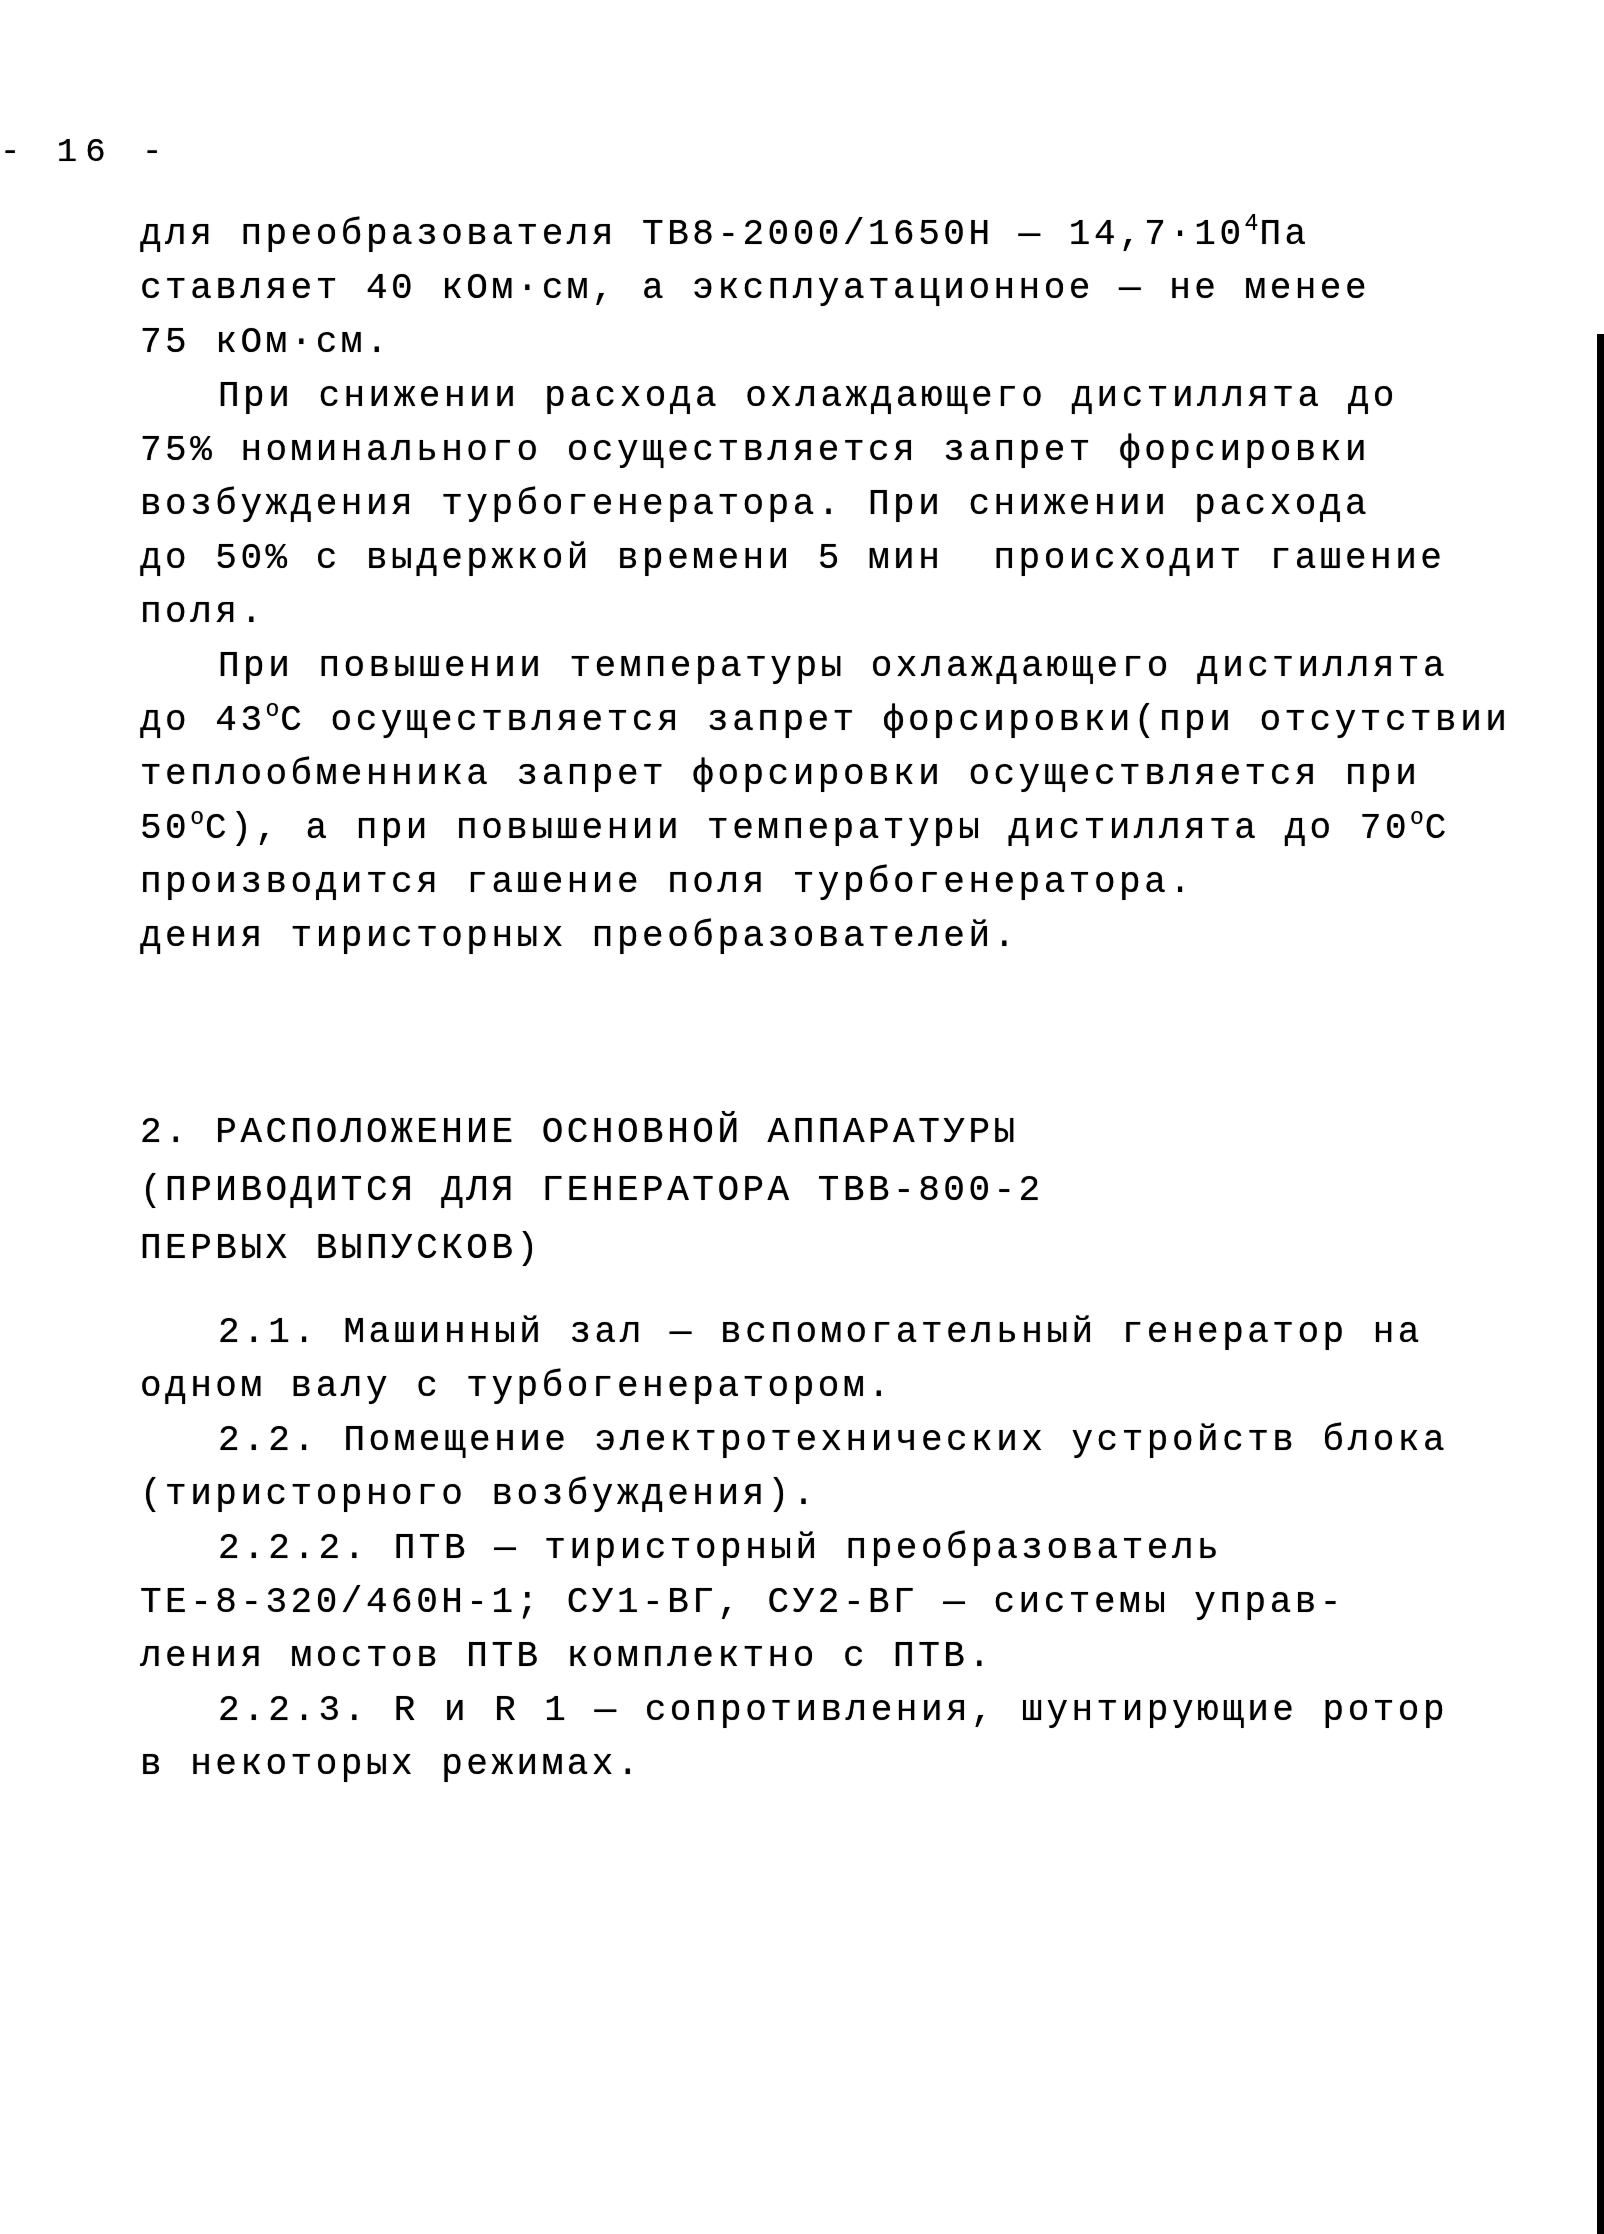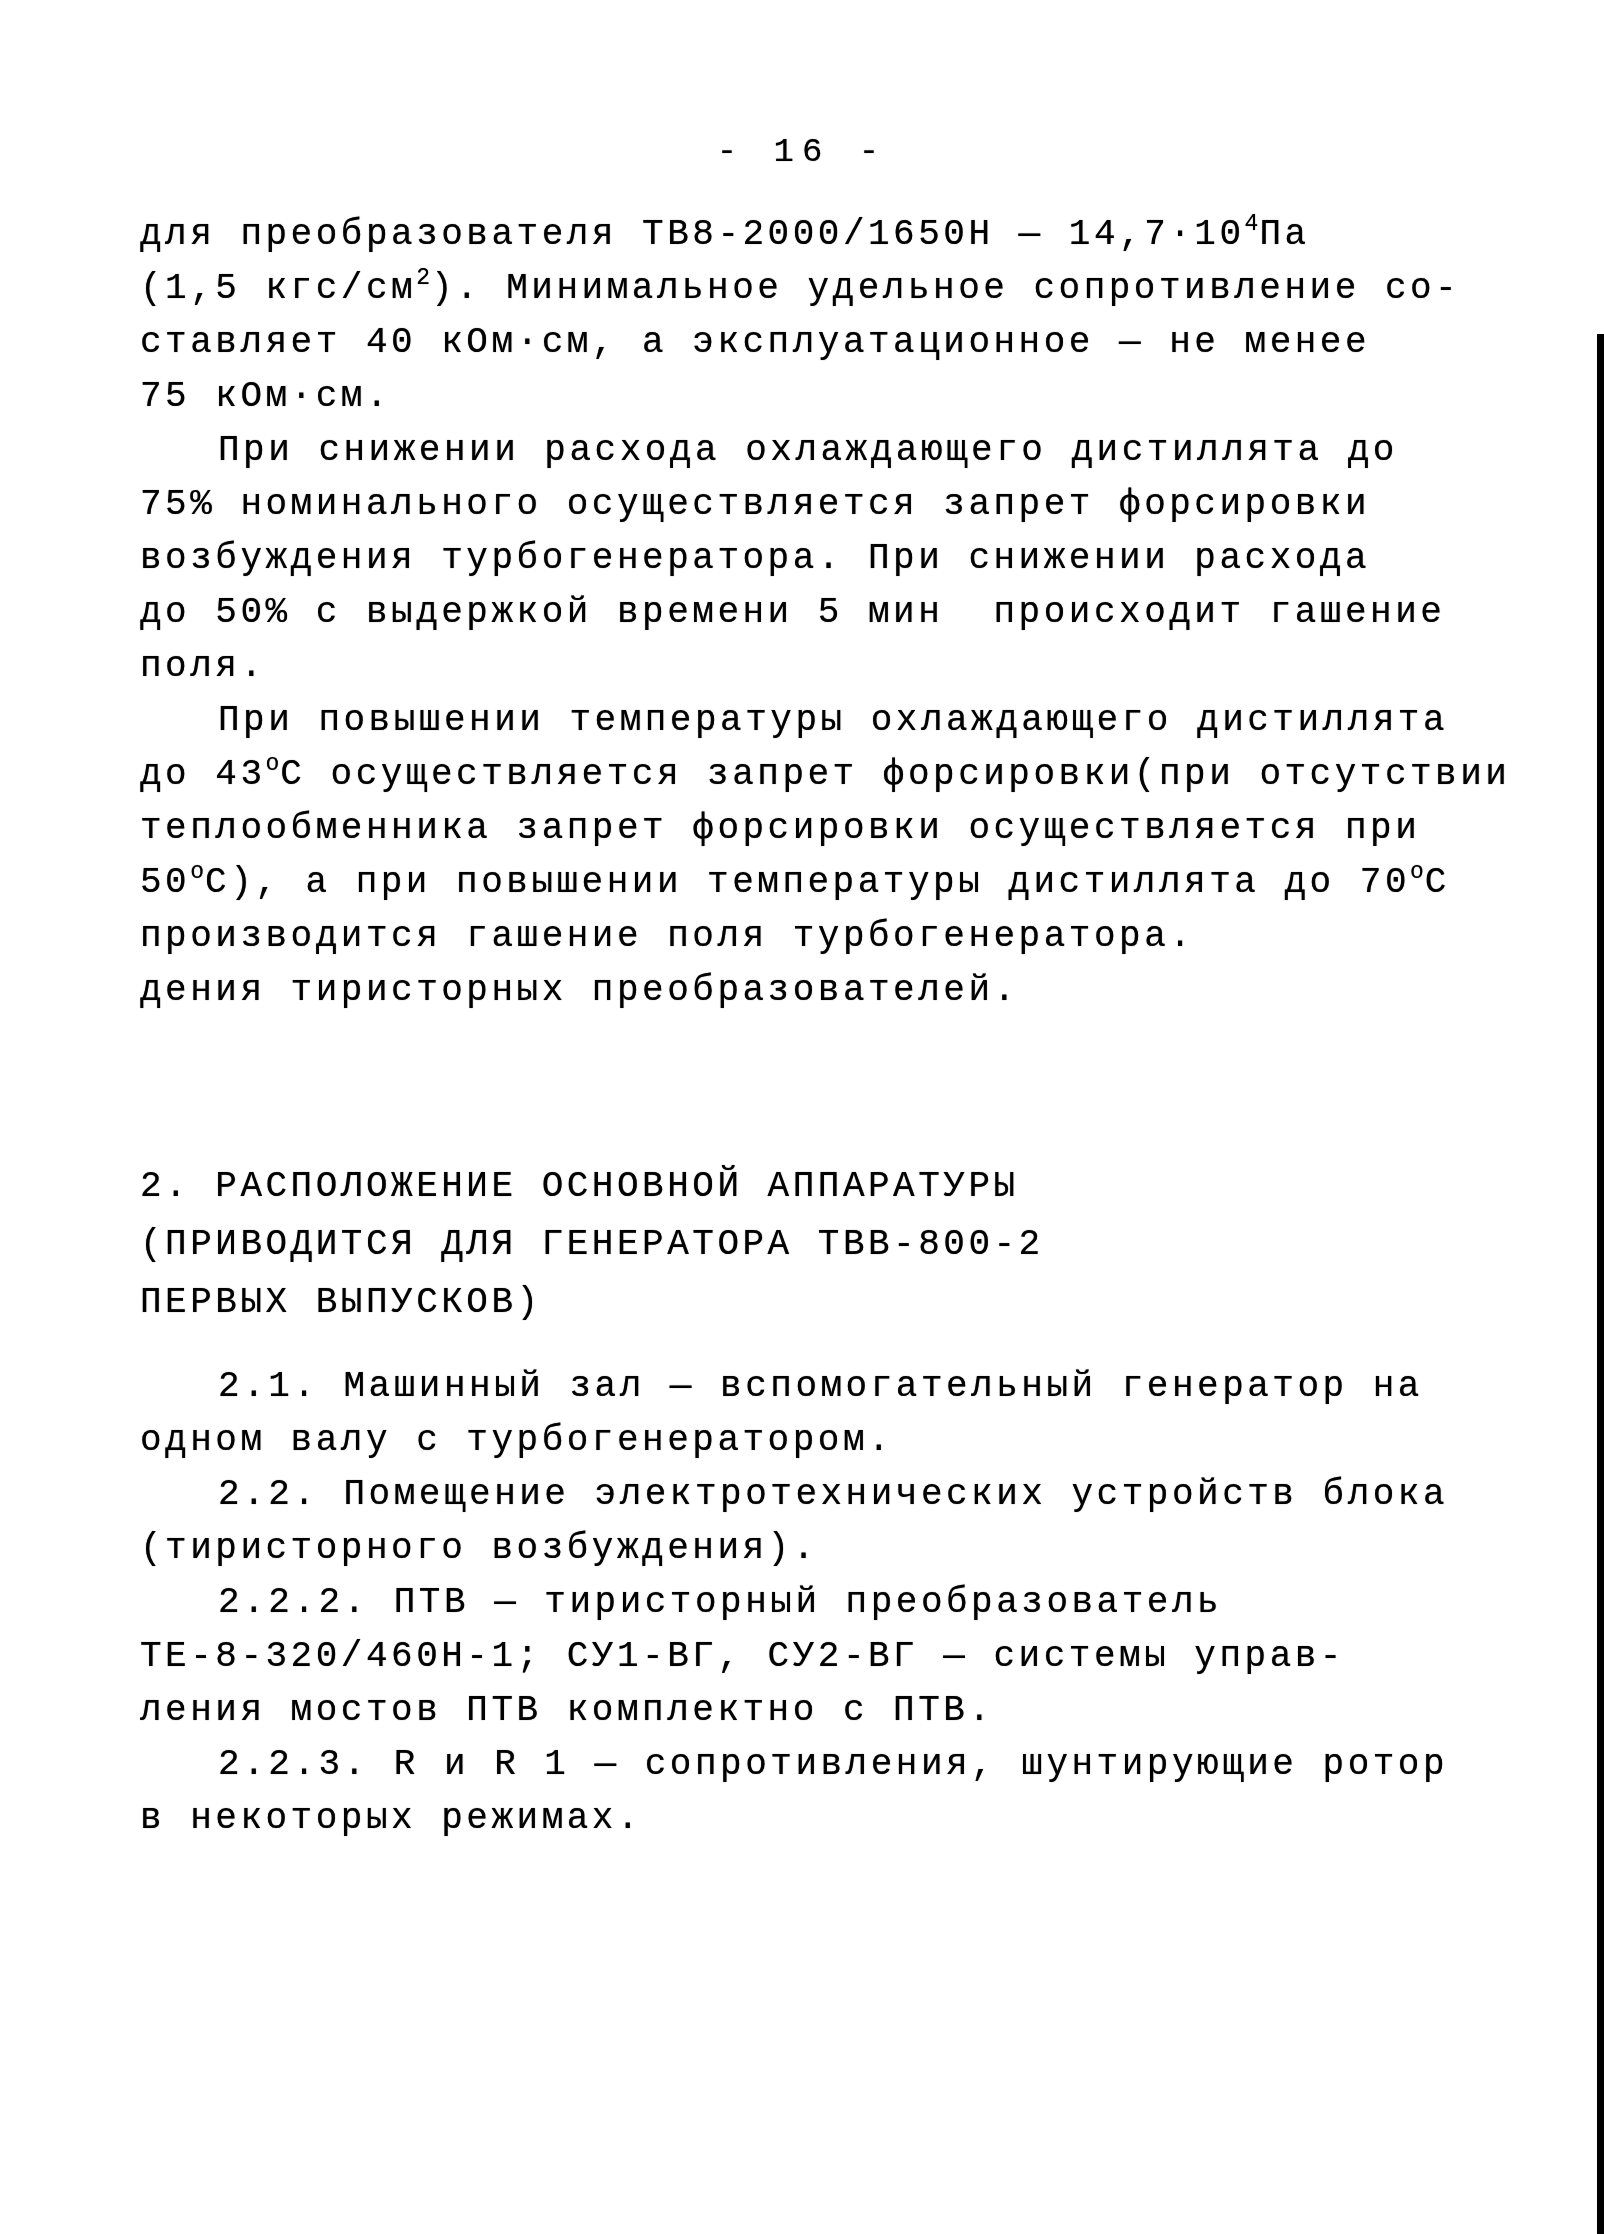--- a/index.html
+++ b/index.html
@@ -15,21 +15,21 @@
     background: #ffffff;
     overflow: hidden;
     font-family: "Liberation Mono", "DejaVu Sans Mono", monospace;
     color: #000000;
   }
   .page-number {
     position: absolute;
     top: 132px;
     left: 0;
     width: 100%;
-    text-align: center;
+    text-align: left;
     font-size: 34px;
     letter-spacing: 8px;
     line-height: 40px;
     text-shadow: 0 0 1px rgba(0,0,0,0.65);
   }
   .body-text {
     position: absolute;
     left: 140px;
     top: 208px;
     width: 1330px;
@@ -70,21 +70,20 @@
 </style>
 </head>
 <body>
 
 <div class="page">
   <div class="page-number">- 16 -</div>
 
   <div class="body-text">
       <div class="block">
         <div class="line"><span>для преобразователя ТВ8-2000/1650Н — 14,7·10</span><span class="sup">4</span><span>Па</span></div>
-        <div class="line"><span>(1,5 кгс/см</span><span class="sup">2</span><span>). Минимальное удельное сопротивление со-</span></div>
         <div class="line"><span>ставляет 40 кОм·см, а эксплуатационное — не менее</span></div>
         <div class="line"><span>75 кОм·см.</span></div>
       </div>
       <div class="block">
         <div class="line indent"><span>При снижении расхода охлаждающего дистиллята до</span></div>
         <div class="line"><span>75% номинального осуществляется запрет форсировки</span></div>
         <div class="line"><span>возбуждения турбогенератора. При снижении расхода</span></div>
         <div class="line"><span>до 50% с выдержкой времени 5 мин  происходит гашение</span></div>
         <div class="line"><span>поля.</span></div>
       </div>

